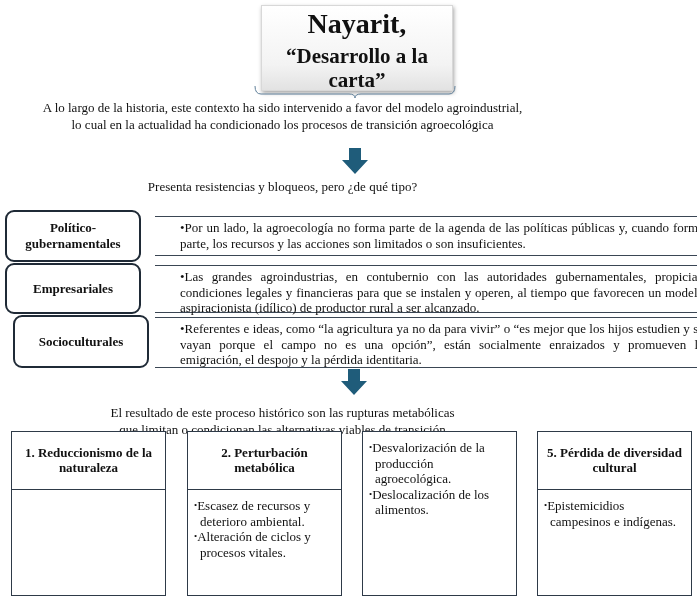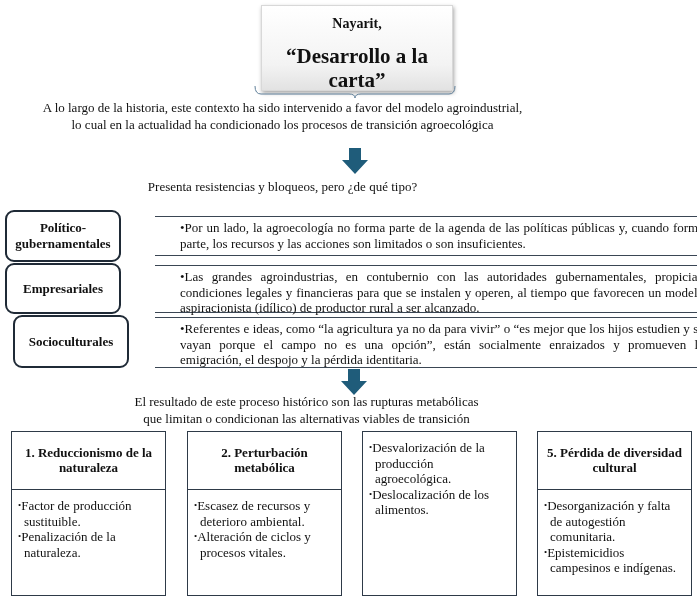--- a/index.html
+++ b/index.html
@@ -5,30 +5,30 @@
   html, body { margin: 0; padding: 0; background: #ffffff; }
   body { width: 697px; height: 609px; position: relative; overflow: hidden;
          font-family: "Liberation Serif", "DejaVu Serif", serif; color: #111; }
   .abs { position: absolute; }
 
   
   .title-box { left: 261px; top: 5px; width: 192px; height: 86px;
     background: linear-gradient(#ffffff 0%, #f3f3f3 70%, #e2e2e2 100%);
     box-shadow: 1px 2px 4px rgba(0,0,0,0.35);
     border: 1px solid #d8d8d8; text-align: center; box-sizing: border-box; }
-  .title-l1 { font-weight: bold; font-size: 14px; line-height: 24px; margin-top: 6px; }
+  .title-l1 { font-weight: bold; font-size: 28px; line-height: 24px; margin-top: 6px; }
   .title-l2 { font-weight: bold; font-size: 21px; line-height: 24px; margin-top: 8px; }
   .brace { left: 253px; top: 86px; width: 204px; height: 12px; }
 
   .center-text { left: 0; width: 565px; text-align: center; font-size: 13px; line-height: 17px; }
 
   .arrow { width: 26px; height: 26px; }
 
   
-  .label-box { left: 5px; width: 116px; box-sizing: border-box;
+  .label-box { left: 5px; width: 136px; box-sizing: border-box;
     border: 2px solid #1f2a36; border-radius: 9px; background: #fff;
     display: flex; align-items: center; justify-content: center; text-align: center;
     font-weight: bold; font-size: 13px; line-height: 16px; z-index: 2; }
   .content-box { left: 155px; width: 554px; box-sizing: border-box;
     border: 1.5px solid #3a4654; border-left: none; border-radius: 0 9px 9px 0; background: #fff;
     padding: 3px 4px 0 25px; font-size: 13px; line-height: 15.5px; text-align: justify; z-index: 1; }
 
   
   .cbox { top: 431px; width: 155px; height: 165px; box-sizing: border-box;
     border: 1.5px solid #2e3a48; background: #fff; }
@@ -67,47 +67,42 @@
 <div class="abs label-box" style="top:263px; height:51px;">Empresariales</div>
 <div class="abs content-box" style="top:265px; height:48px;">•Las grandes agroindustrias, en contubernio con las autoridades gubernamentales, propician condiciones legales y financieras para que se instalen y operen, al tiempo que favorecen un modelo aspiracionista (idílico) de productor rural a ser alcanzado.</div>
 
 <div class="abs label-box" style="top:315px; height:53px;margin-left:8px;">Socioculturales</div>
 <div class="abs content-box" style="top:317px; height:51px;">•Referentes e ideas, como “la agricultura ya no da para vivir” o “es mejor que los hijos estudien y se vayan porque el campo no es una opción”, están socialmente enraizados y promueven la emigración, el despojo y la pérdida identitaria.</div>
 
 <svg class="abs arrow" style="left:341px; top:369px;" viewBox="0 0 26 26">
   <polygon class="arrow-shape" points="7,0 19,0 19,12 26,12 13,26 0,12 7,12" fill="#1f5c7a"></polygon>
 </svg>
 
-<div class="abs center-text" style="top:393px;padding-left:24px;">
+<div class="abs center-text" style="top:404px;">
   <div>El resultado de este proceso histórico son las rupturas metabólicas</div>
   <div>que limitan o condicionan las alternativas viables de transición</div>
 </div>
 
 <div class="abs cbox" style="left:11px;">
   <div class="cbox-head">1. Reduccionismo de la naturaleza</div>
-  <ul class="cbox-list">
-    <li>Factor de producción sustituible.</li>
-    <li>Penalización de la naturaleza.</li>
-  </ul>
 </div>
 
 <div class="abs cbox" style="left:187px;">
   <div class="cbox-head">2. Perturbación metabólica</div>
   <ul class="cbox-list">
     <li>Escasez de recursos y deterioro ambiental.</li>
     <li>Alteración de ciclos y procesos vitales.</li>
   </ul>
 </div>
 
 <div class="abs cbox" style="left:362px;">
   <ul class="cbox-list">
     <li>Desvalorización de la producción agroecológica.</li>
     <li>Deslocalización de los alimentos.</li>
   </ul>
 </div>
 
 <div class="abs cbox" style="left:537px;">
   <div class="cbox-head">5. Pérdida de diversidad cultural</div>
   <ul class="cbox-list">
-    <li>Desorganización y falta de autogestión comunitaria.</li>
     <li>Epistemicidios campesinos e indígenas.</li>
   </ul>
 </div>
 
 </body></html>

